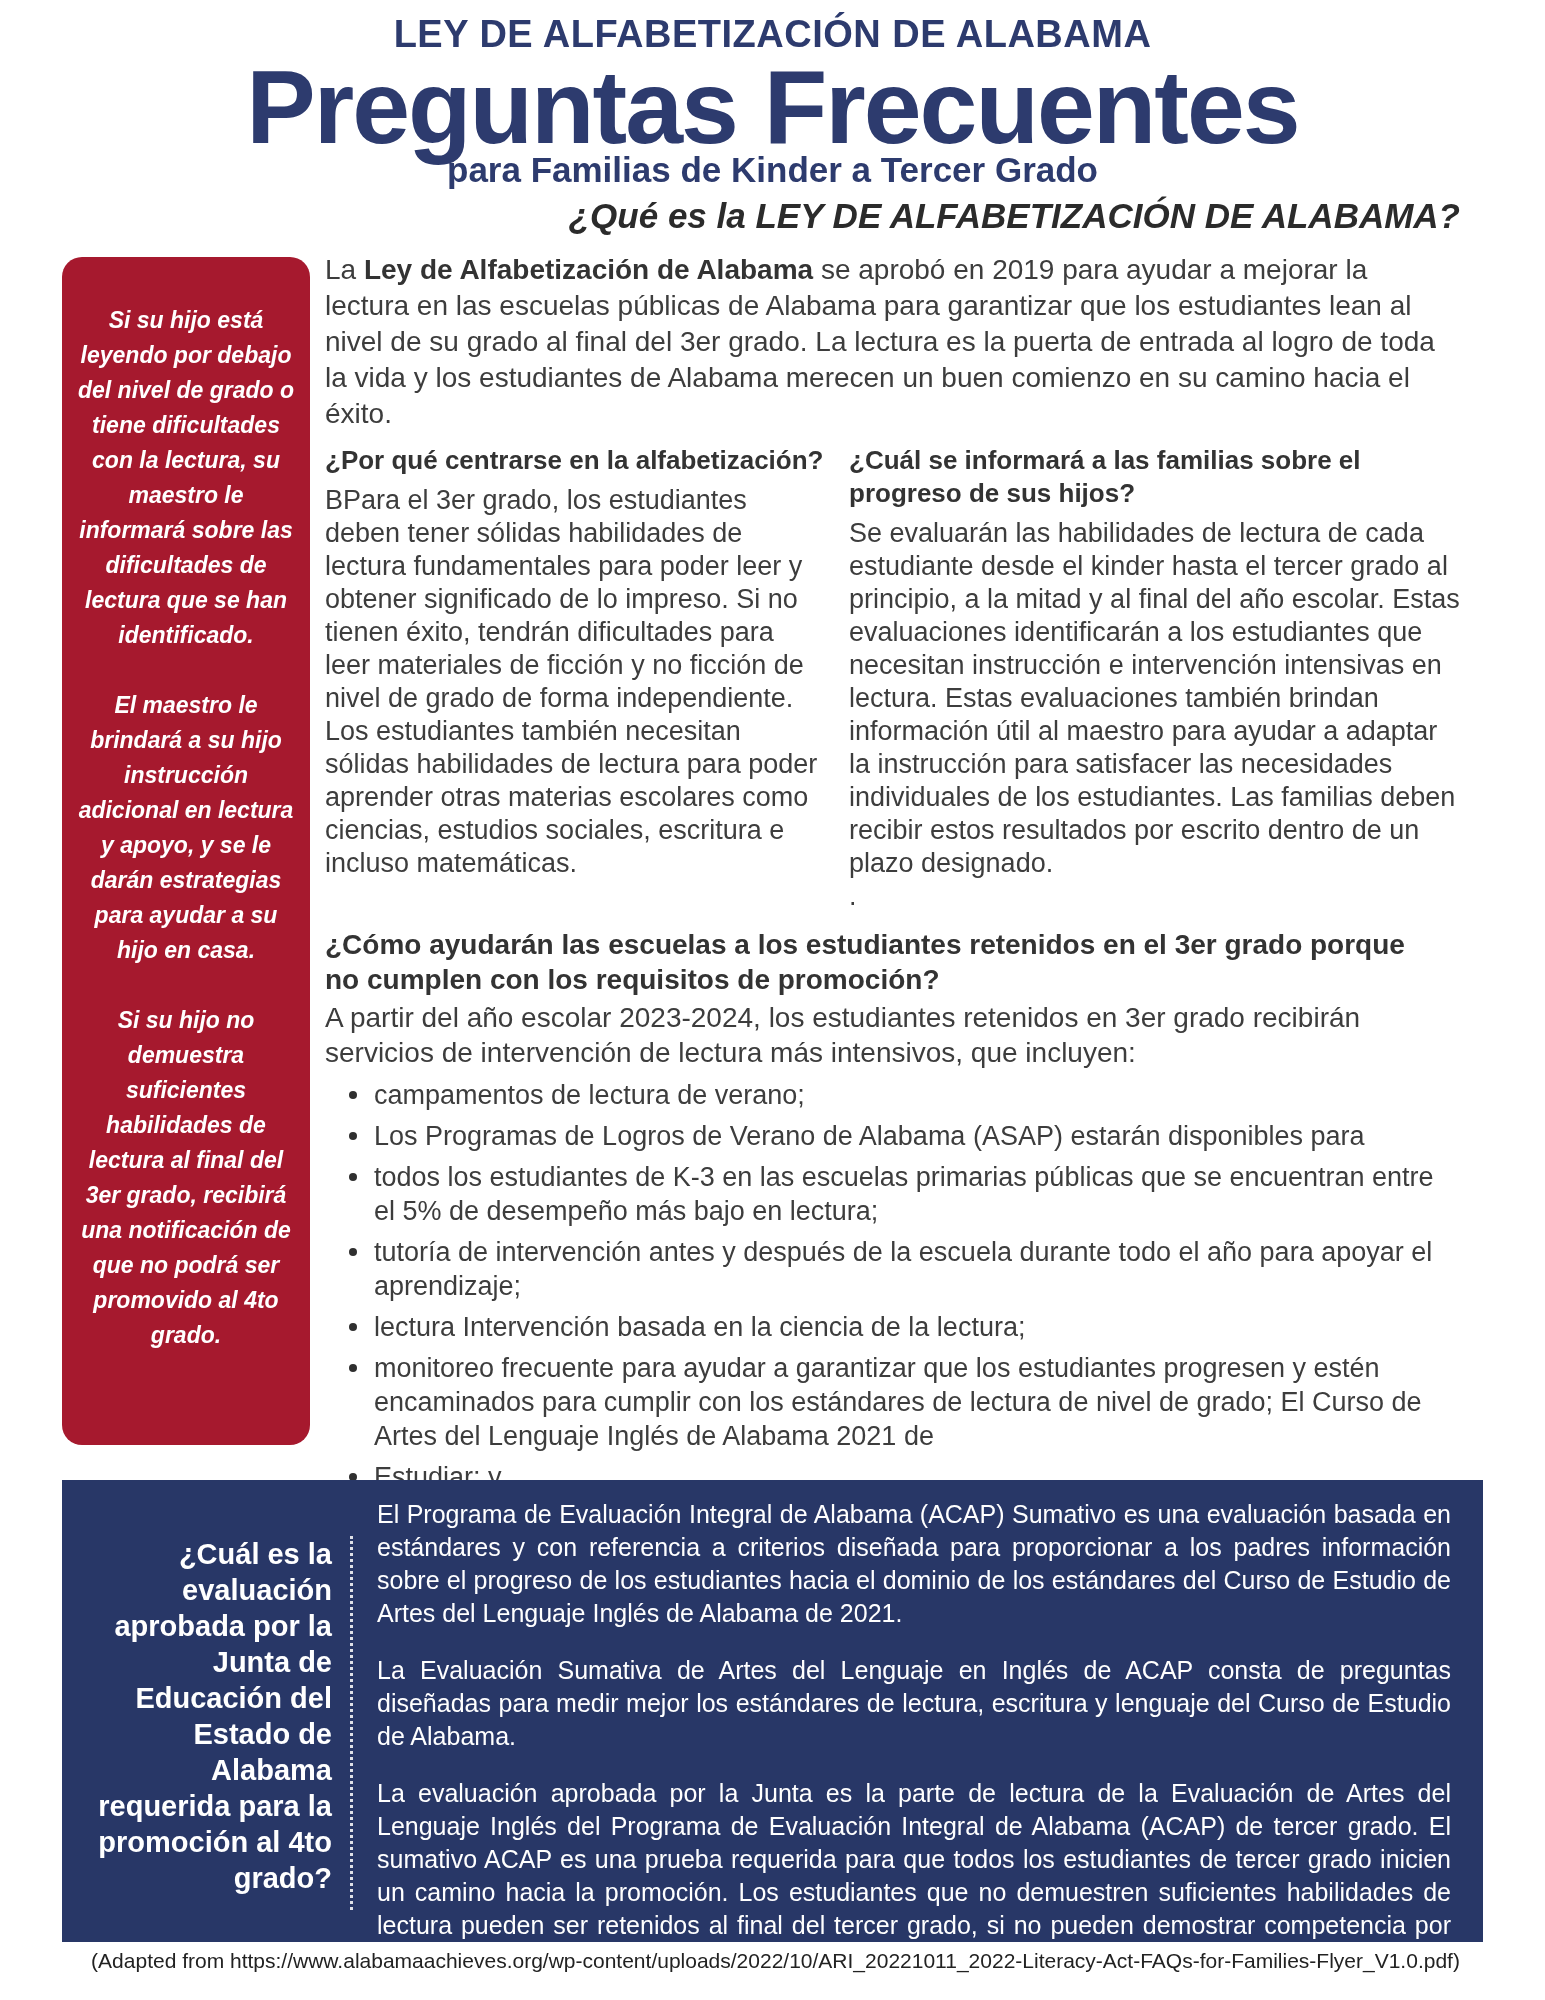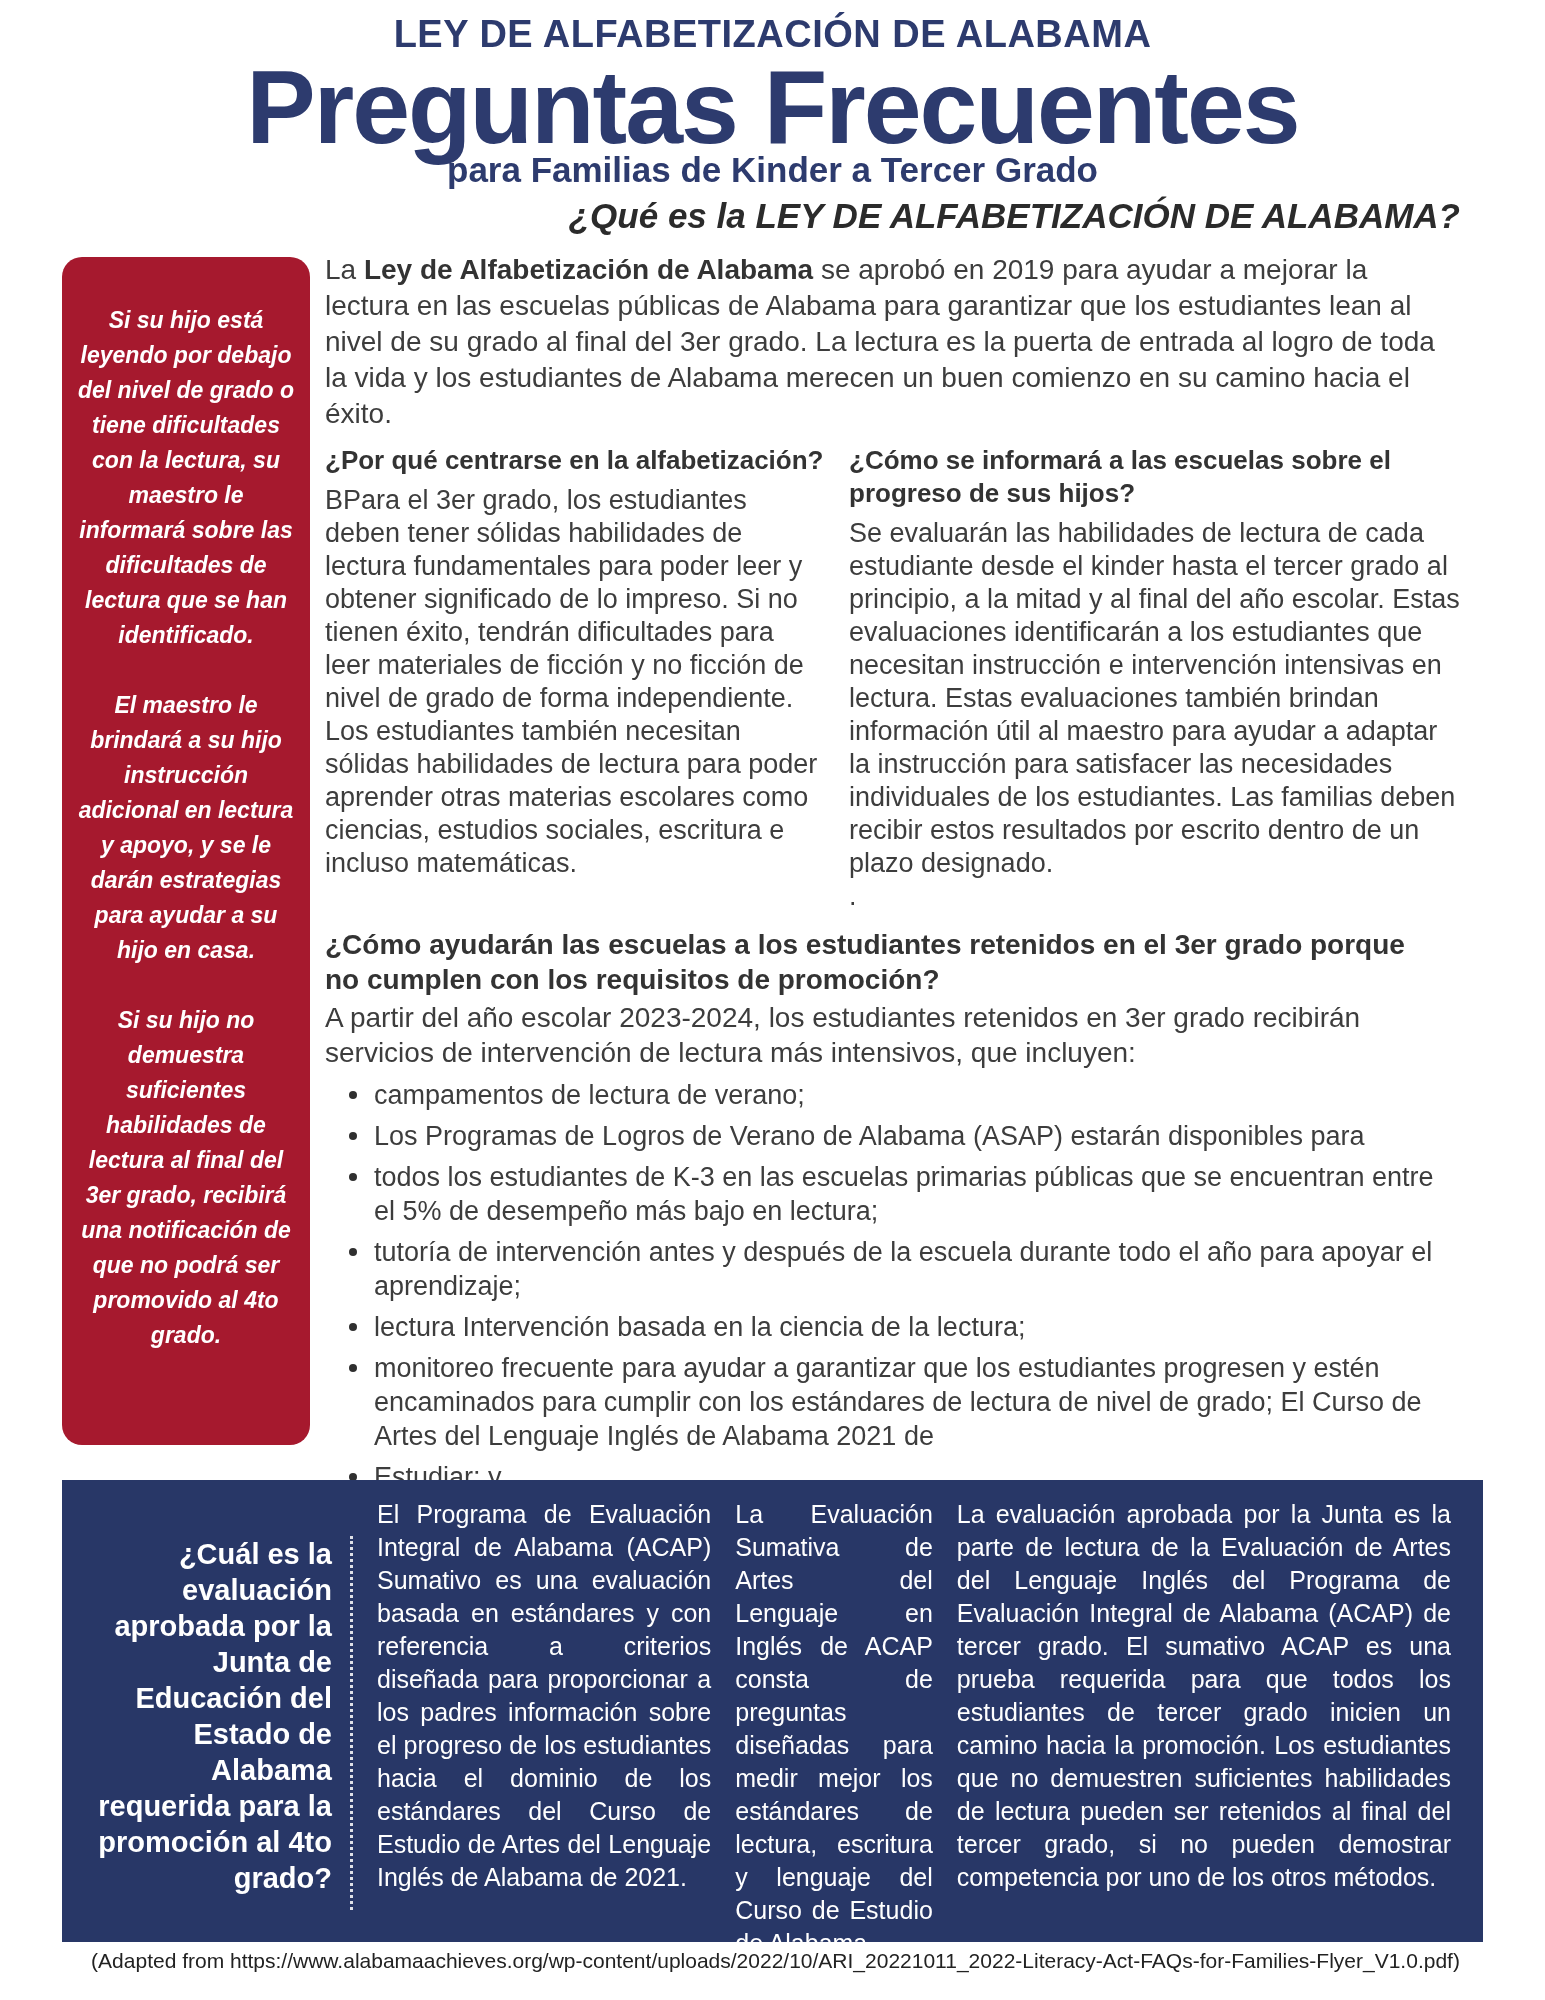--- a/index.html
+++ b/index.html
@@ -72,21 +72,21 @@
   .panel-q{
     flex:0 0 252px;text-align:right;
     font-size:29px;font-weight:bold;line-height:36px;
     padding-top:42px;
   }
   .panel-divider{
     flex:0 0 0px;border-left:3px dotted rgba(255,255,255,.85);
     margin:42px 14px 18px 18px;
   }
   .panel-body{
-    flex:1;display:flex;flex-direction:row;gap:24px;
+    flex:1;display:flex;flex-direction:column;gap:24px;
     padding:4px 12px 0 10px;
   }
   .panel-body p{font-size:25px;line-height:33px;text-align:justify;}
   
   .footer{
     position:absolute;left:3px;top:1948px;width:1545px;text-align:center;
     font-size:21px;color:#222;line-height:1.2;
   }
 </style>
 </head>
@@ -107,21 +107,21 @@
 <main class="content">
   <h1 class="what-heading">¿Qué es la LEY DE ALFABETIZACIÓN DE ALABAMA?</h1>
   <p class="intro"><span>La </span><strong>Ley de Alfabetización de Alabama</strong><span> se aprobó en 2019 para ayudar a mejorar la lectura en las escuelas públicas de Alabama para garantizar que los estudiantes lean al nivel de su grado al final del 3er grado. La lectura es la puerta de entrada al logro de toda la vida y los estudiantes de Alabama merecen un buen comienzo en su camino hacia el éxito.</span></p>
 
   <div class="columns">
     <section class="col-left">
       <h2 class="col-heading">¿Por qué centrarse en la alfabetización?</h2>
       <p class="col-body">BPara el 3er grado, los estudiantes deben tener sólidas habilidades de lectura fundamentales para poder leer y obtener significado de lo impreso. Si no tienen éxito, tendrán dificultades para leer materiales de ficción y no ficción de nivel de grado de forma independiente. Los estudiantes también necesitan sólidas habilidades de lectura para poder aprender otras materias escolares como ciencias, estudios sociales, escritura e incluso matemáticas.</p>
     </section>
     <section class="col-right">
-      <h2 class="col-heading">¿Cómo se informará a las escuelas sobre el progreso de sus hijos?</h2>
+      <h2 class="col-heading">¿Cuál se informará a las familias sobre el progreso de sus hijos?</h2>
       <p class="col-body">Se evaluarán las habilidades de lectura de cada estudiante desde el kinder hasta el tercer grado al principio, a la mitad y al final del año escolar. Estas evaluaciones identificarán a los estudiantes que necesitan instrucción e intervención intensivas en lectura. Estas evaluaciones también brindan información útil al maestro para ayudar a adaptar la instrucción para satisfacer las necesidades individuales de los estudiantes. Las familias deben recibir estos resultados por escrito dentro de un plazo designado.</p>
       <p class="col-period">.</p>
     </section>
   </div>
 
   <h2 class="retention-heading">¿Cómo ayudarán las escuelas a los estudiantes retenidos en el 3er grado porque no cumplen con los requisitos de promoción?</h2>
   <p class="retention-intro">A partir del año escolar 2023-2024, los estudiantes retenidos en 3er grado recibirán servicios de intervención de lectura más intensivos, que incluyen:</p>
 
   <ul class="bullets">
     <li>

